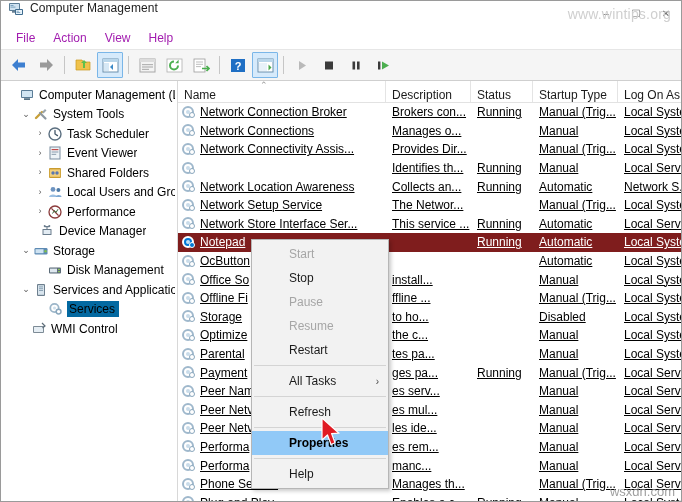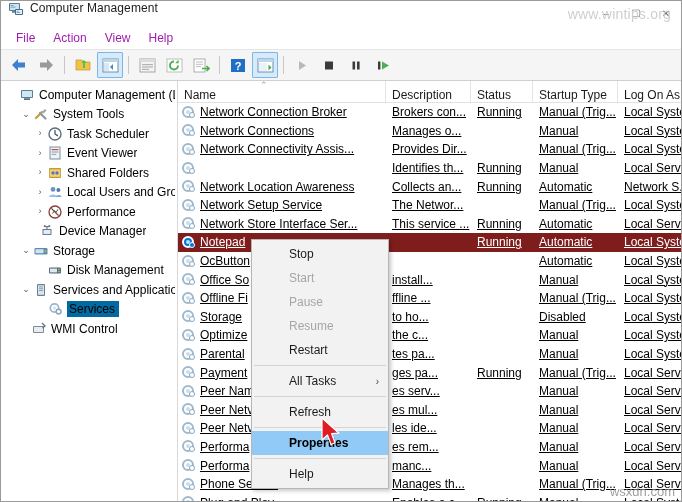--- a/index.html
+++ b/index.html
@@ -885,25 +885,25 @@
               <div class="cell c-start">Manual</div>
               <div class="cell c-logon">Local Syste...</div>
             </div>
           </div>
       </div>
     </div>
   </div>
 
   <div class="ctx">
     <div id="ctx-host">
+        <div class="ctx-item disabled">
+          <span>Start</span>
+        </div>
         <div class="ctx-item">
           <span>Stop</span>
-        </div>
-        <div class="ctx-item disabled">
-          <span>Start</span>
         </div>
         <div class="ctx-item disabled">
           <span>Pause</span>
         </div>
         <div class="ctx-item disabled">
           <span>Resume</span>
         </div>
         <div class="ctx-item">
           <span>Restart</span>
         </div>

